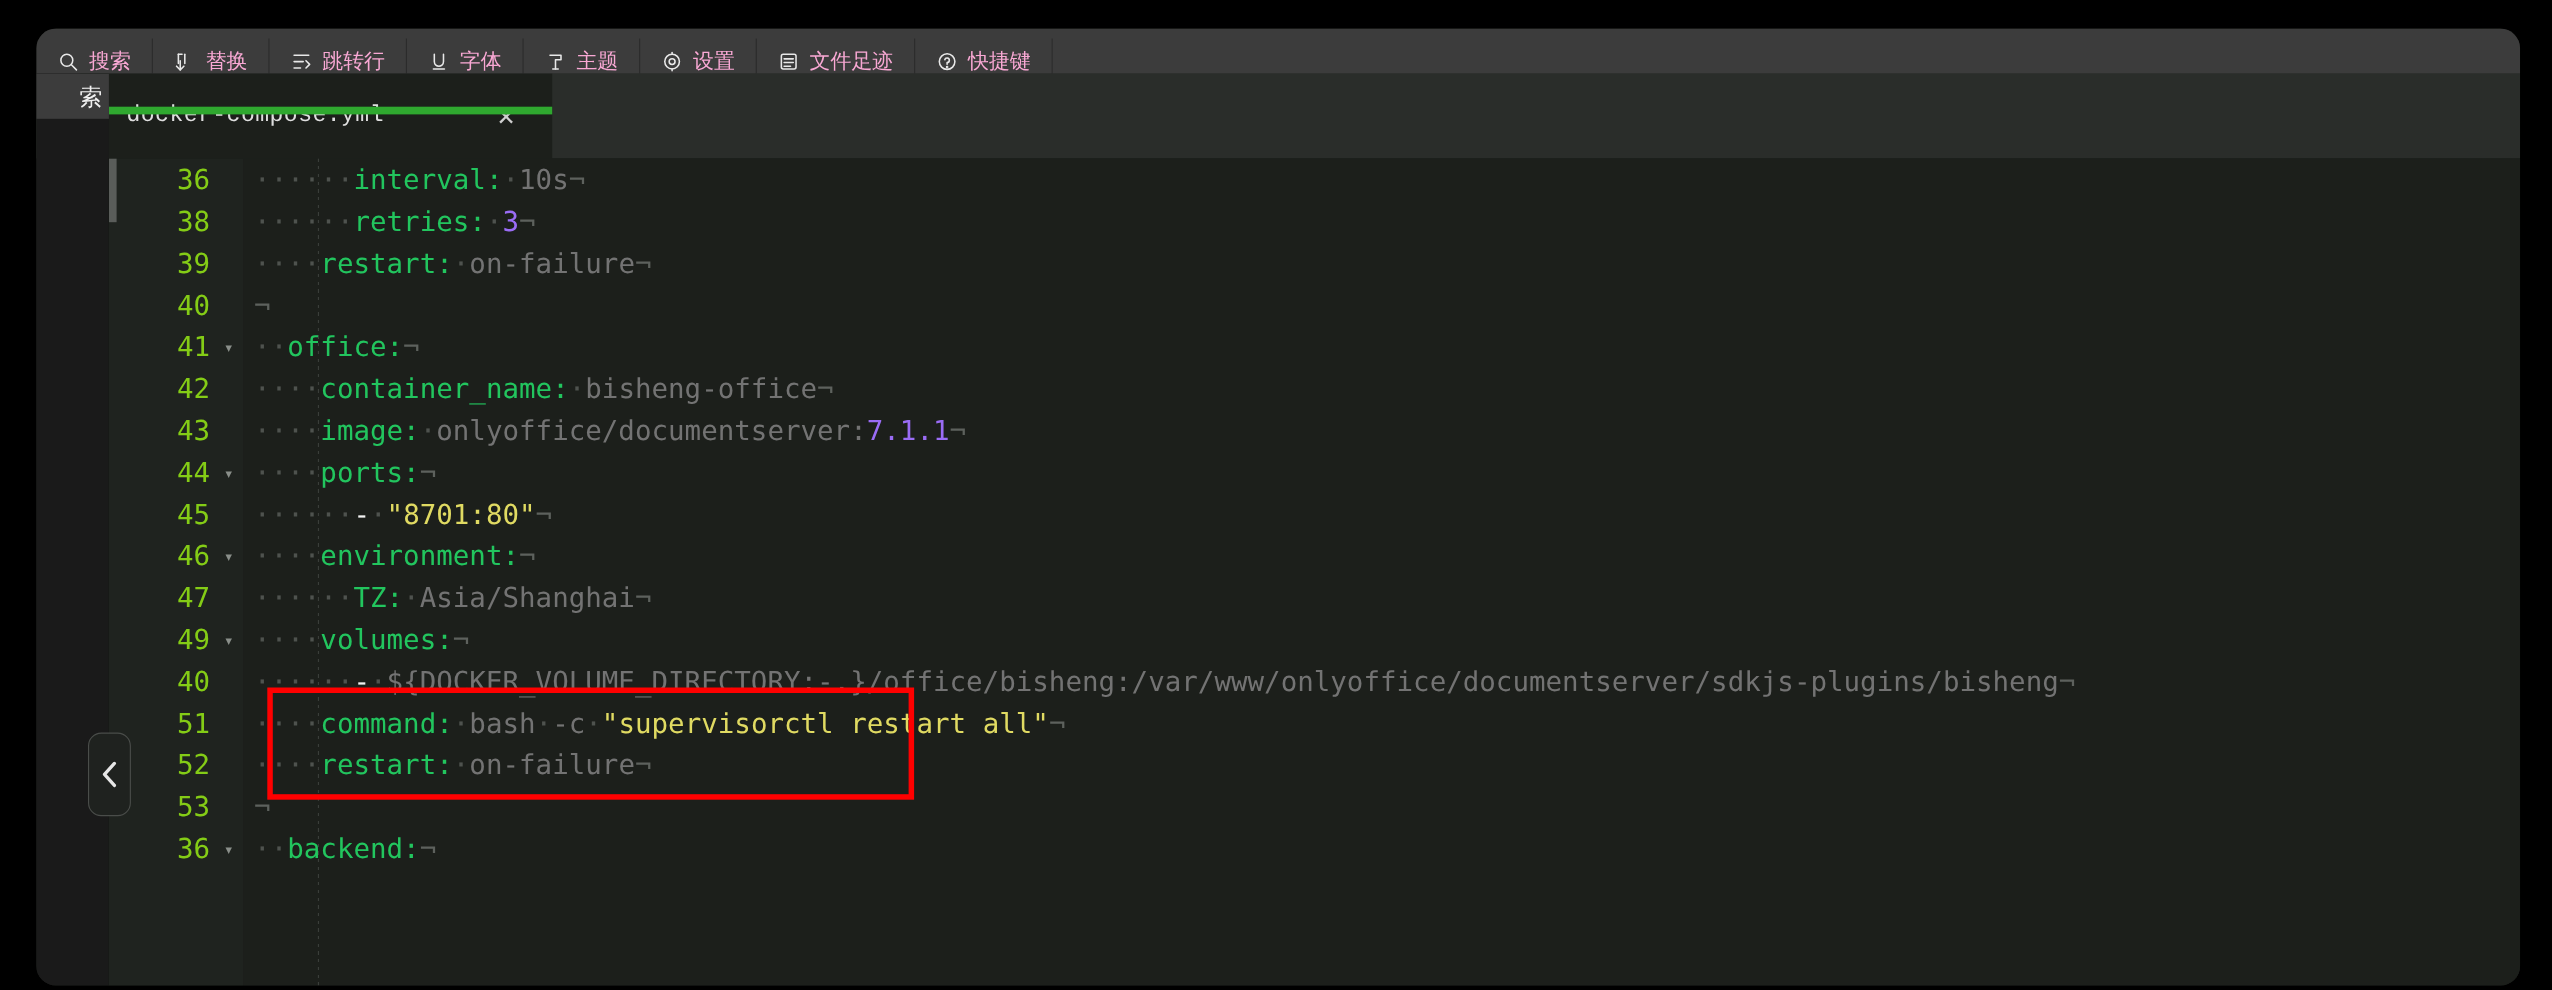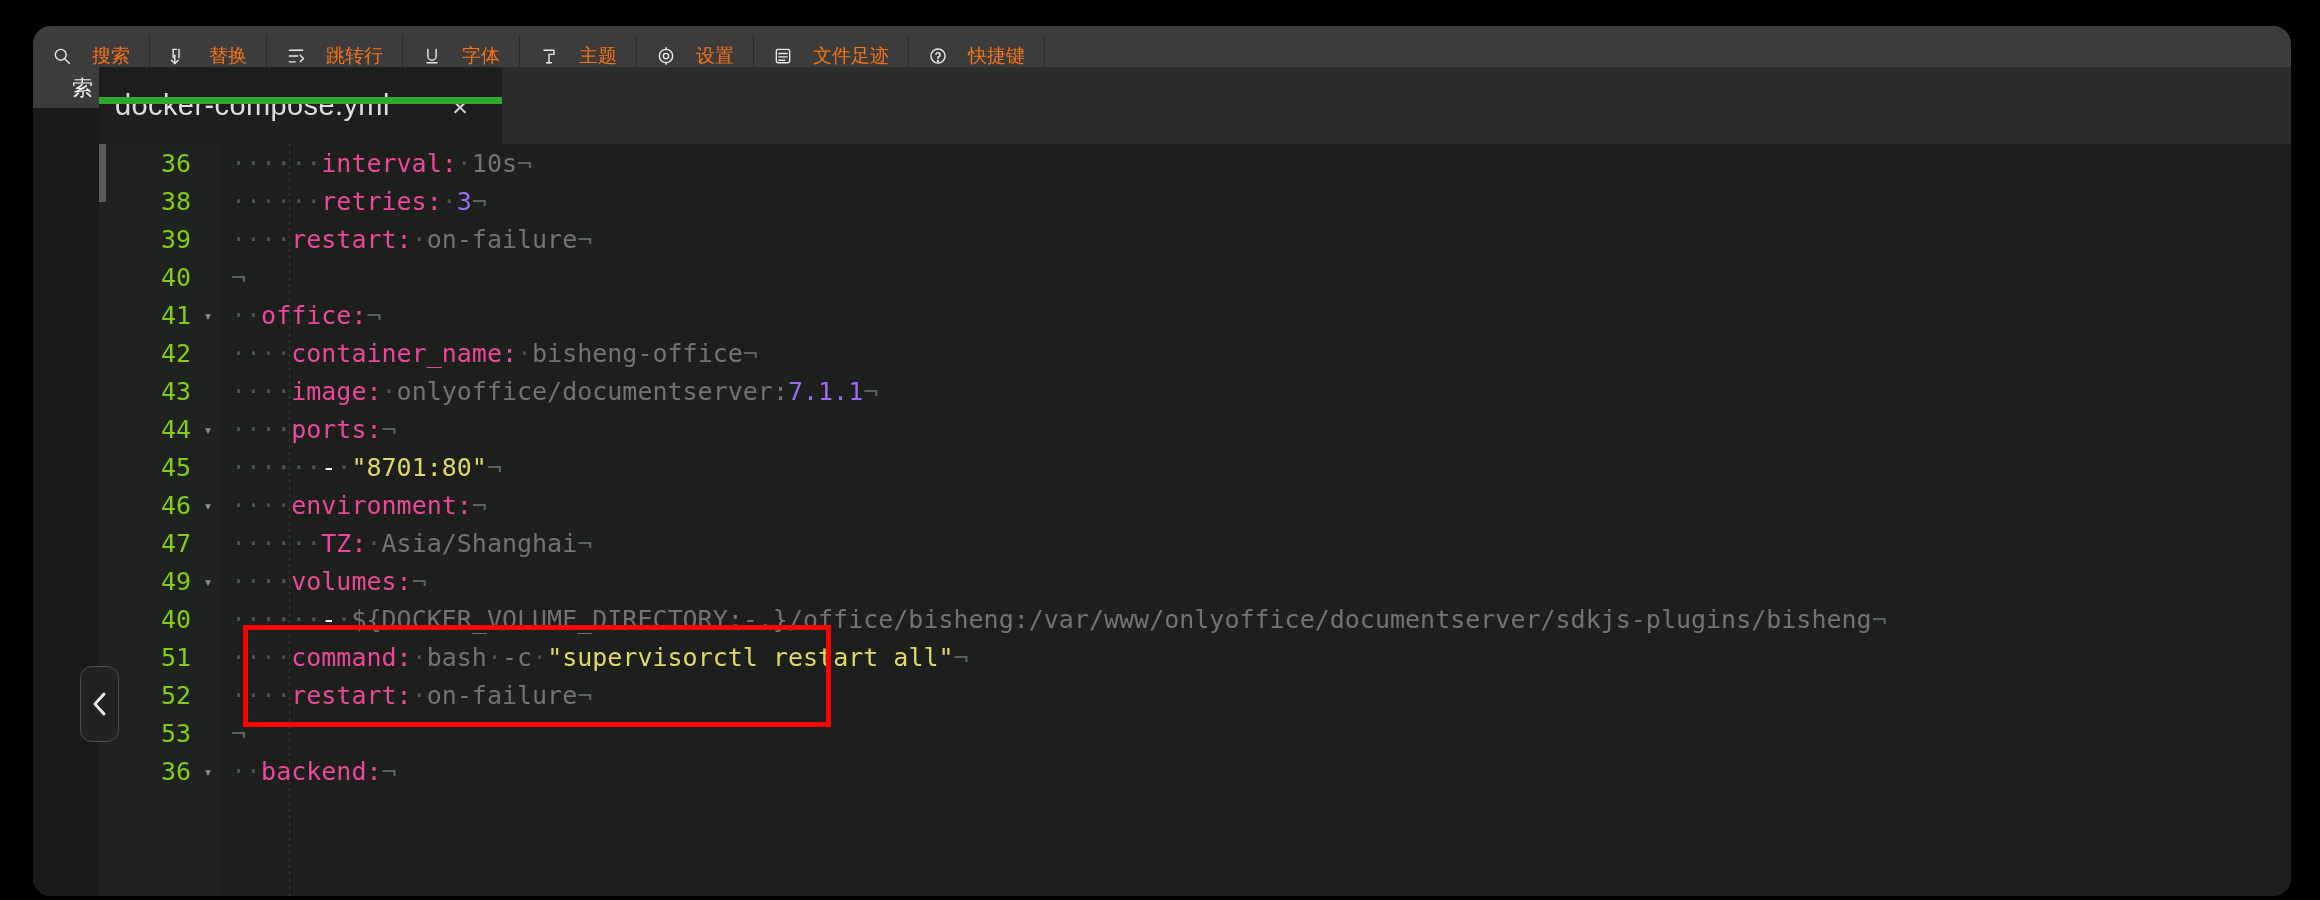--- a/index.html
+++ b/index.html
@@ -34,24 +34,24 @@
     height: 41px;
     background: #3c3c3c;
     display: flex;
     align-items: flex-end;
     overflow: hidden;
   }
   .tb-item {
     height: 41px;
     display: flex;
     align-items: center;
-    gap: 20px;
+    gap: 9px;
     padding: 0 19px;
     border-right: 1px solid #2b2b2b;
-    color: #f97316;
+    color: #f9a8d4;
     font-family: "DejaVu Sans", sans-serif;
     font-size: 19px;
     white-space: nowrap;
     cursor: pointer;
     
     position: relative;
     top: 9px;
   }
   .tb-ico { display: inline-flex; align-items: center; color: #e8e8e8; }
   .tb-ico svg { display: block; }
@@ -78,22 +78,22 @@
     height: 77px;
     background: #1c1f1b;
     display: flex;
     align-items: center;
     justify-content: space-between;
     padding: 0 26px 0 42px;
     cursor: pointer;
   }
   #tab-docker-compose .tab-title {
     color: #dfdfdf;
-    font-family: Liberation Sans, sans-serif;
-    font-size: 29px;
+    font-family: Liberation Mono, monospace;
+    font-size: 21px;
     letter-spacing: .4px;
     white-space: nowrap;
   }
   #tab-close {
     color: #cfcfcf;
     font-size: 26px;
     line-height: 1;
     padding: 4px 8px;
     cursor: pointer;
   }
@@ -208,21 +208,21 @@
     color: #8a8f8a;
     font-size: 15px;
     cursor: pointer;
   }
   .code-text {
     padding-left: 10px;
     color: #f2f2f2;
   }
 
   
-  .t-key   { color: #ec4899; }
+  .t-key   { color: #22c55e; }
   .t-val   { color: #737373; }
   .t-str   { color: #e0da62; }
   .t-num   { color: #9a6cf5; }
   .t-ws    { color: #4e524e; }
   .t-eol   { color: #5d615d; }
   .t-dash  { color: #f2f2f2; }
 
   
   #indent-guide {
     position: absolute;

